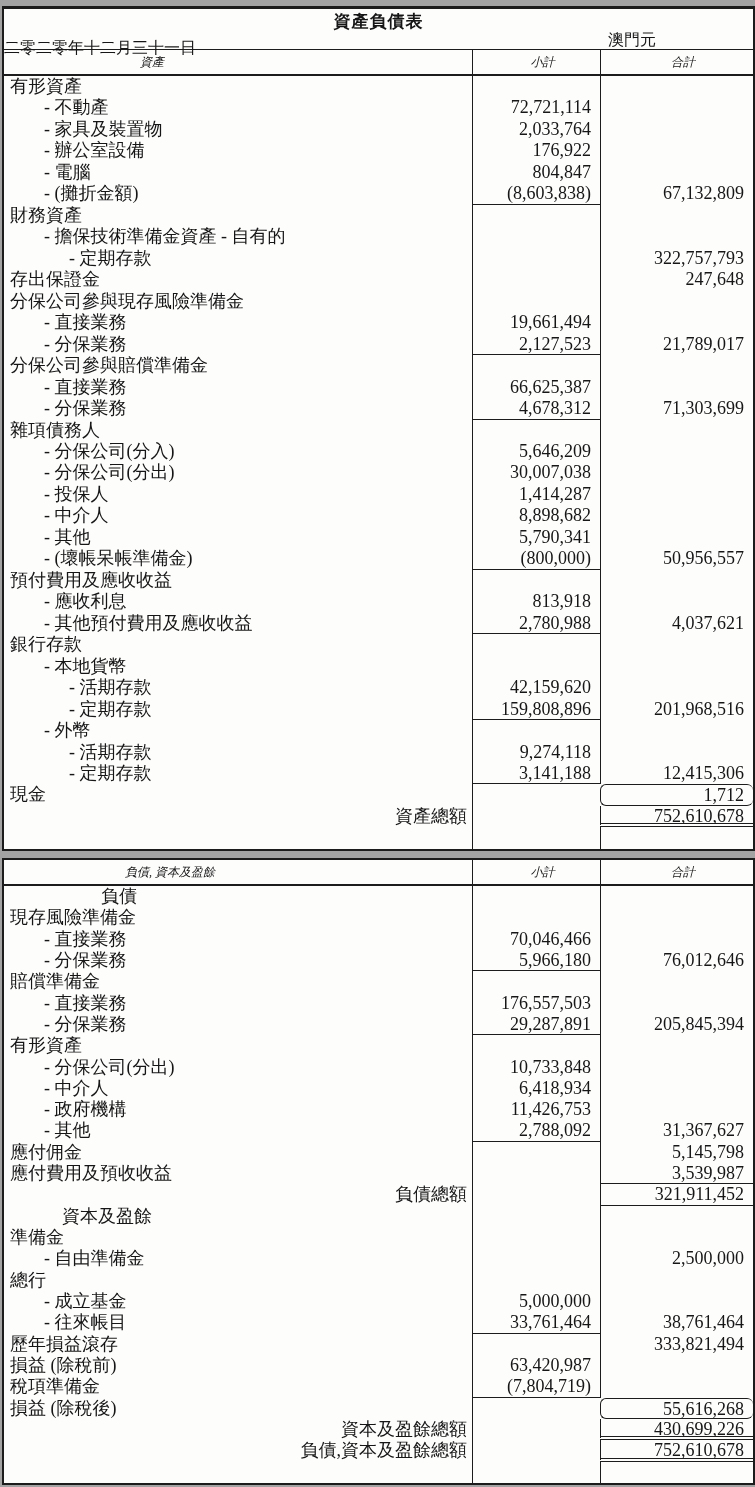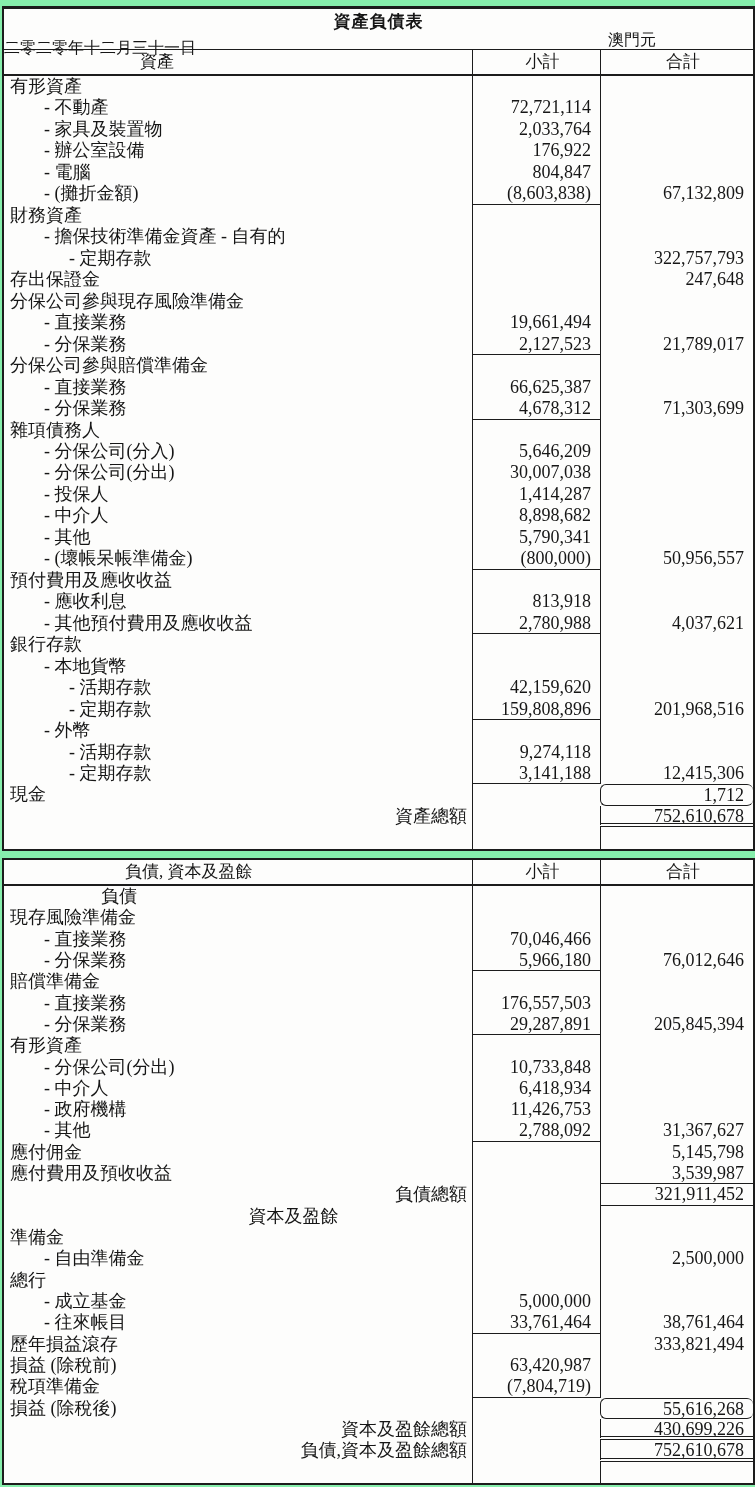--- a/index.html
+++ b/index.html
@@ -1,31 +1,31 @@
 <!DOCTYPE html>
 <html><head>
 <meta charset="utf-8">
 <style>
   html,body{margin:0;padding:0;background:#f7f6f4;}
   .page{
-    width:755px;height:1487px;background:#86efac;position:relative;
+    width:755px;height:1487px;background:#a3a3a3;position:relative;
     font-family:"Liberation Serif","DejaVu Serif",serif;
     color:#161616;box-sizing:border-box;padding:6px 2px 0 2px;
   }
   .box{border:2px solid #1c1c1c;border-top-width:3px;width:749px;box-sizing:content-box;background:#fdfdfc;}
   .box2{border:2px solid #1c1c1c;border-top-width:2.5px;width:749px;margin-top:7px;}
   
   .titleblock{position:relative;}
   .t-title{height:23px;line-height:25px;text-align:center;font-weight:bold;font-size:17px;letter-spacing:1px;}
   .t-sub{height:17px;line-height:16px;border-bottom:1.5px solid #1c1c1c;position:relative;font-size:16px;}
   .t-date{position:absolute;left:0;top:8px;width:468px;text-align:left;padding-right:8px;box-sizing:border-box;}
   .t-cur{position:absolute;left:604px;top:0;}
   
   .hdr{display:grid;grid-template-columns:468px 128px 153px;height:24px;line-height:24px;
-       border-bottom:2.5px solid #1c1c1c;font-size:17px;}
+       border-bottom:2.5px solid #1c1c1c;font-size:12px;font-style:italic;}
   .hdr .h-desc{padding-left:136px;}
   .hdr2 .h-desc{padding-left:93px;margin-left:28px;}
   .hdr .h-sub,.hdr .h-tot{border-left:1.5px solid #1c1c1c;text-align:center;padding-left:12px;}
   
   .rows{font-size:18px;}
   .row{display:grid;grid-template-columns:468px 128px 153px;box-sizing:border-box;}
   .t1 .row{height:21.47px;line-height:21.47px;}
   .t2 .row{height:21.33px;line-height:21.33px;}
   .cell{box-sizing:border-box;height:100%;overflow:hidden;white-space:nowrap;}
   .c-desc{padding-left:6px;}
@@ -315,21 +315,21 @@
           <div class="cell c-desc">應付費用及預收收益</div>
           <div class="cell c-sub">&nbsp;</div>
           <div class="cell c-tot ul-s">3,539,987</div>
         </div>
         <div class="row">
           <div class="cell c-desc lblright">負債總額</div>
           <div class="cell c-sub">&nbsp;</div>
           <div class="cell c-tot ul-s">321,911,452</div>
         </div>
         <div class="row">
-          <div class="cell c-desc" style="padding-left: 111px; text-align: center;">資本及盈餘</div>
+          <div class="cell c-desc" style="padding-left: 58px;">資本及盈餘</div>
           <div class="cell c-sub">&nbsp;</div>
           <div class="cell c-tot">&nbsp;</div>
         </div>
         <div class="row">
           <div class="cell c-desc">準備金</div>
           <div class="cell c-sub">&nbsp;</div>
           <div class="cell c-tot">&nbsp;</div>
         </div>
         <div class="row">
           <div class="cell c-desc ind1">- 自由準備金</div>

